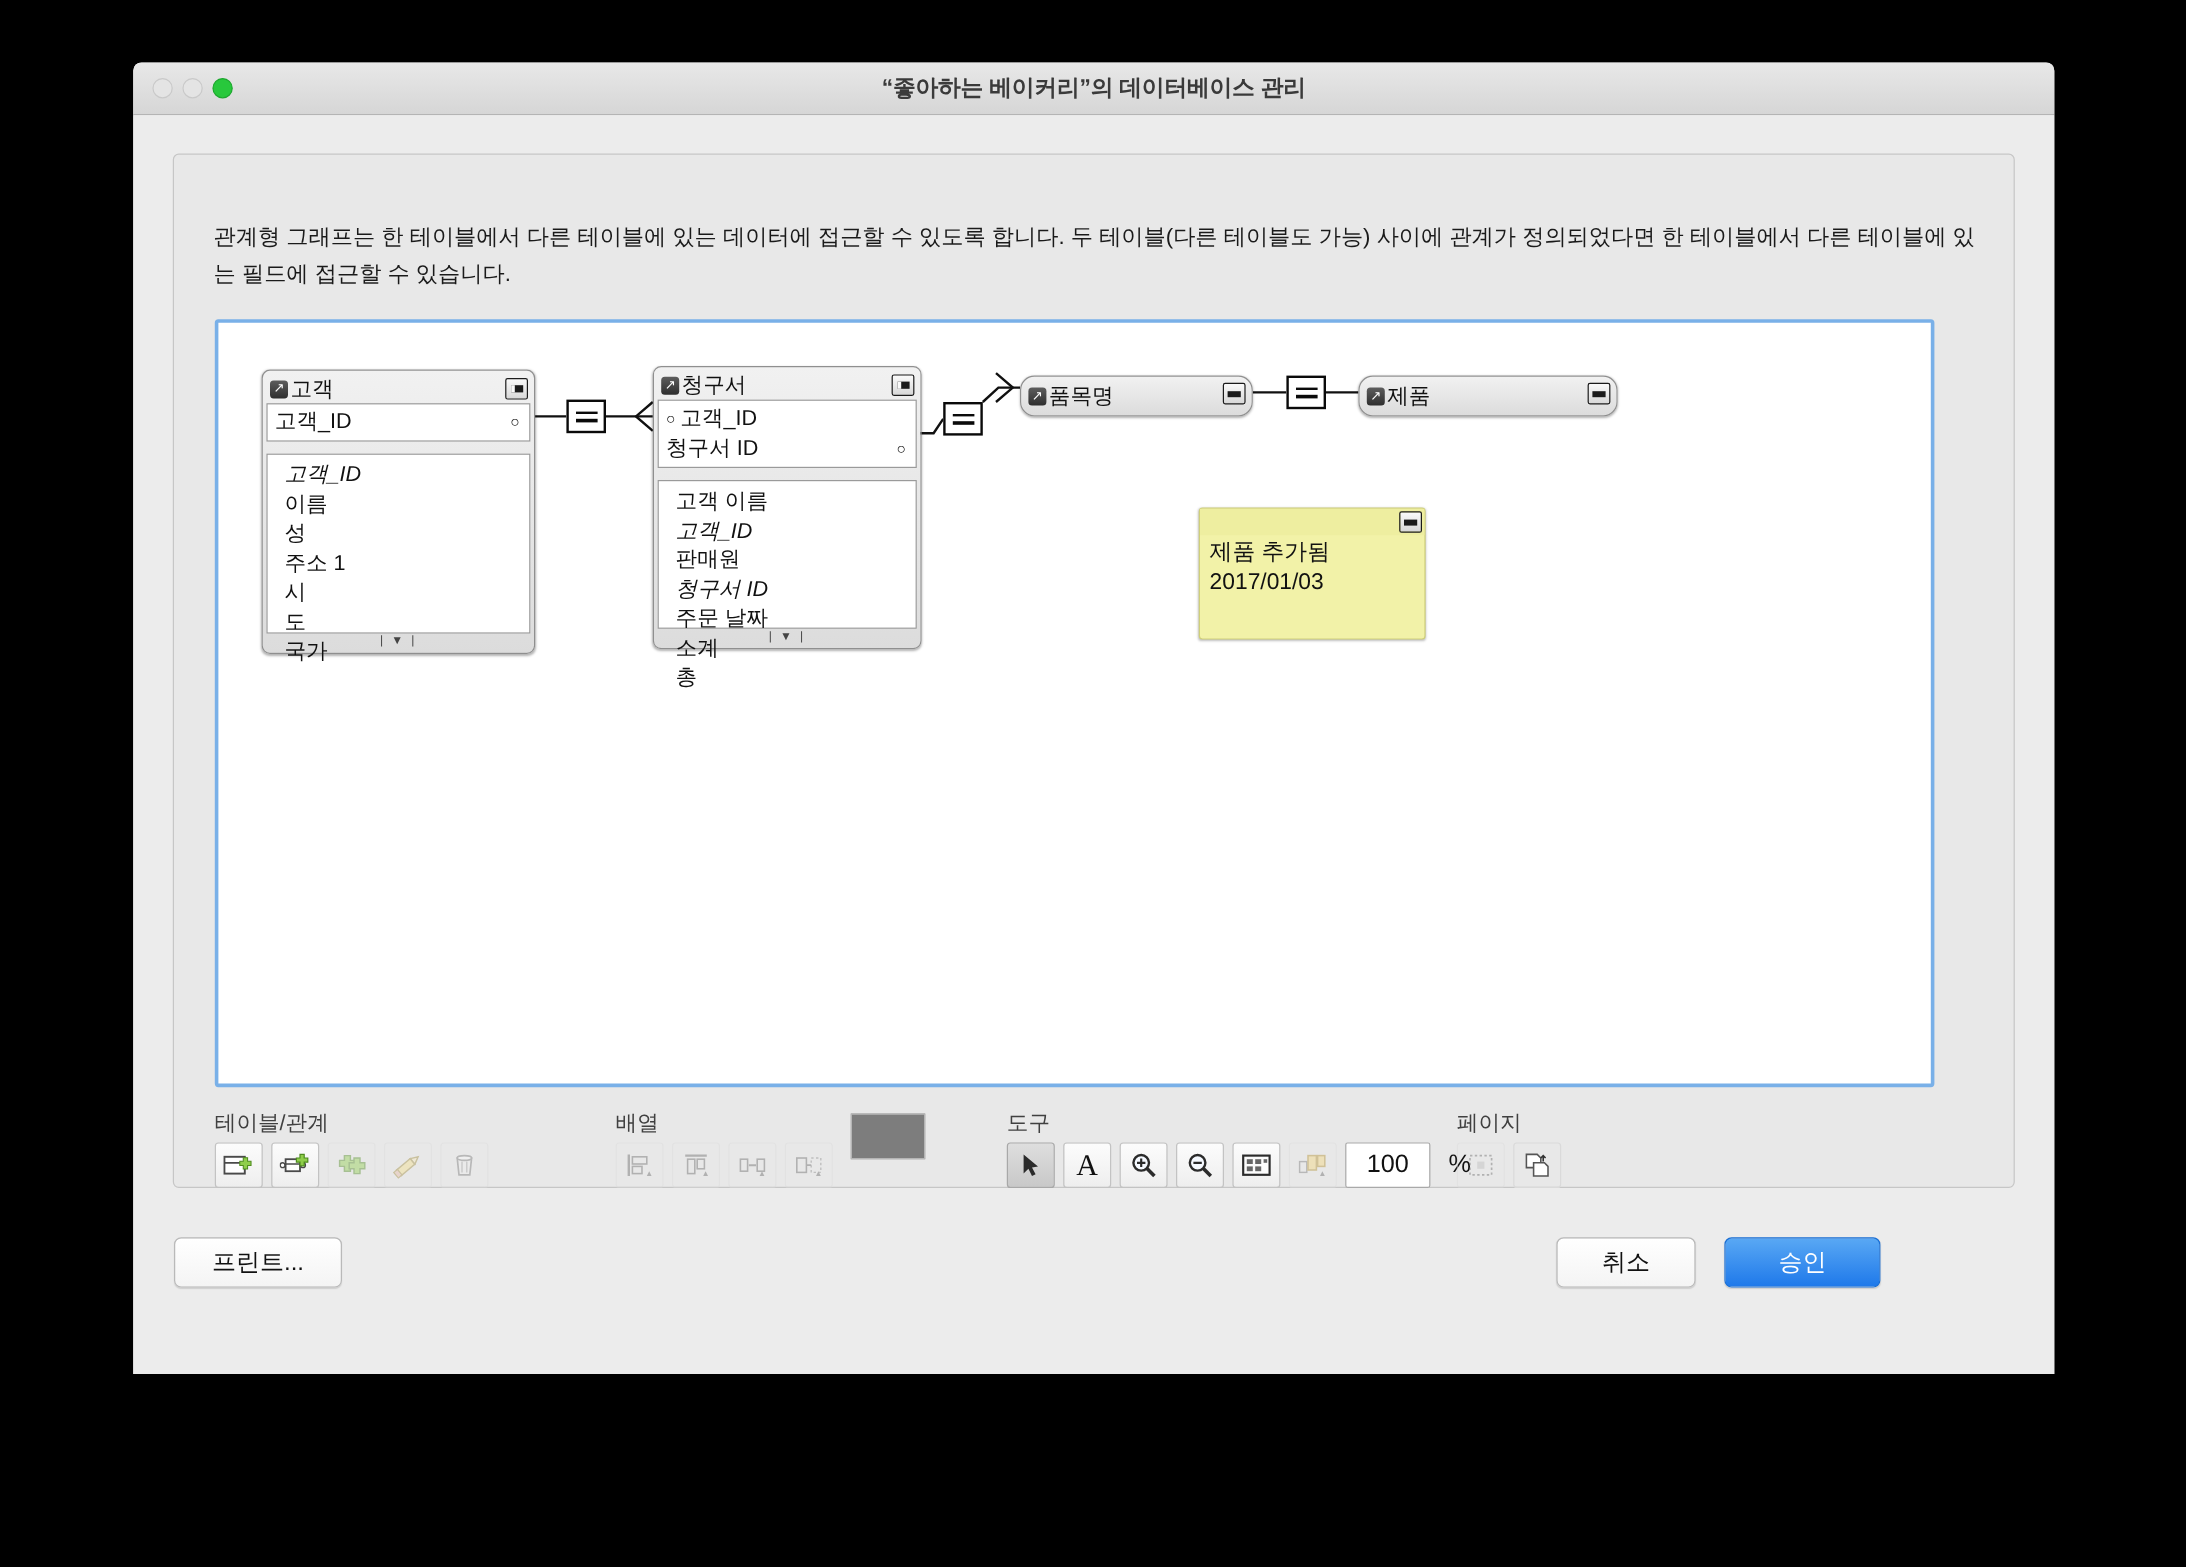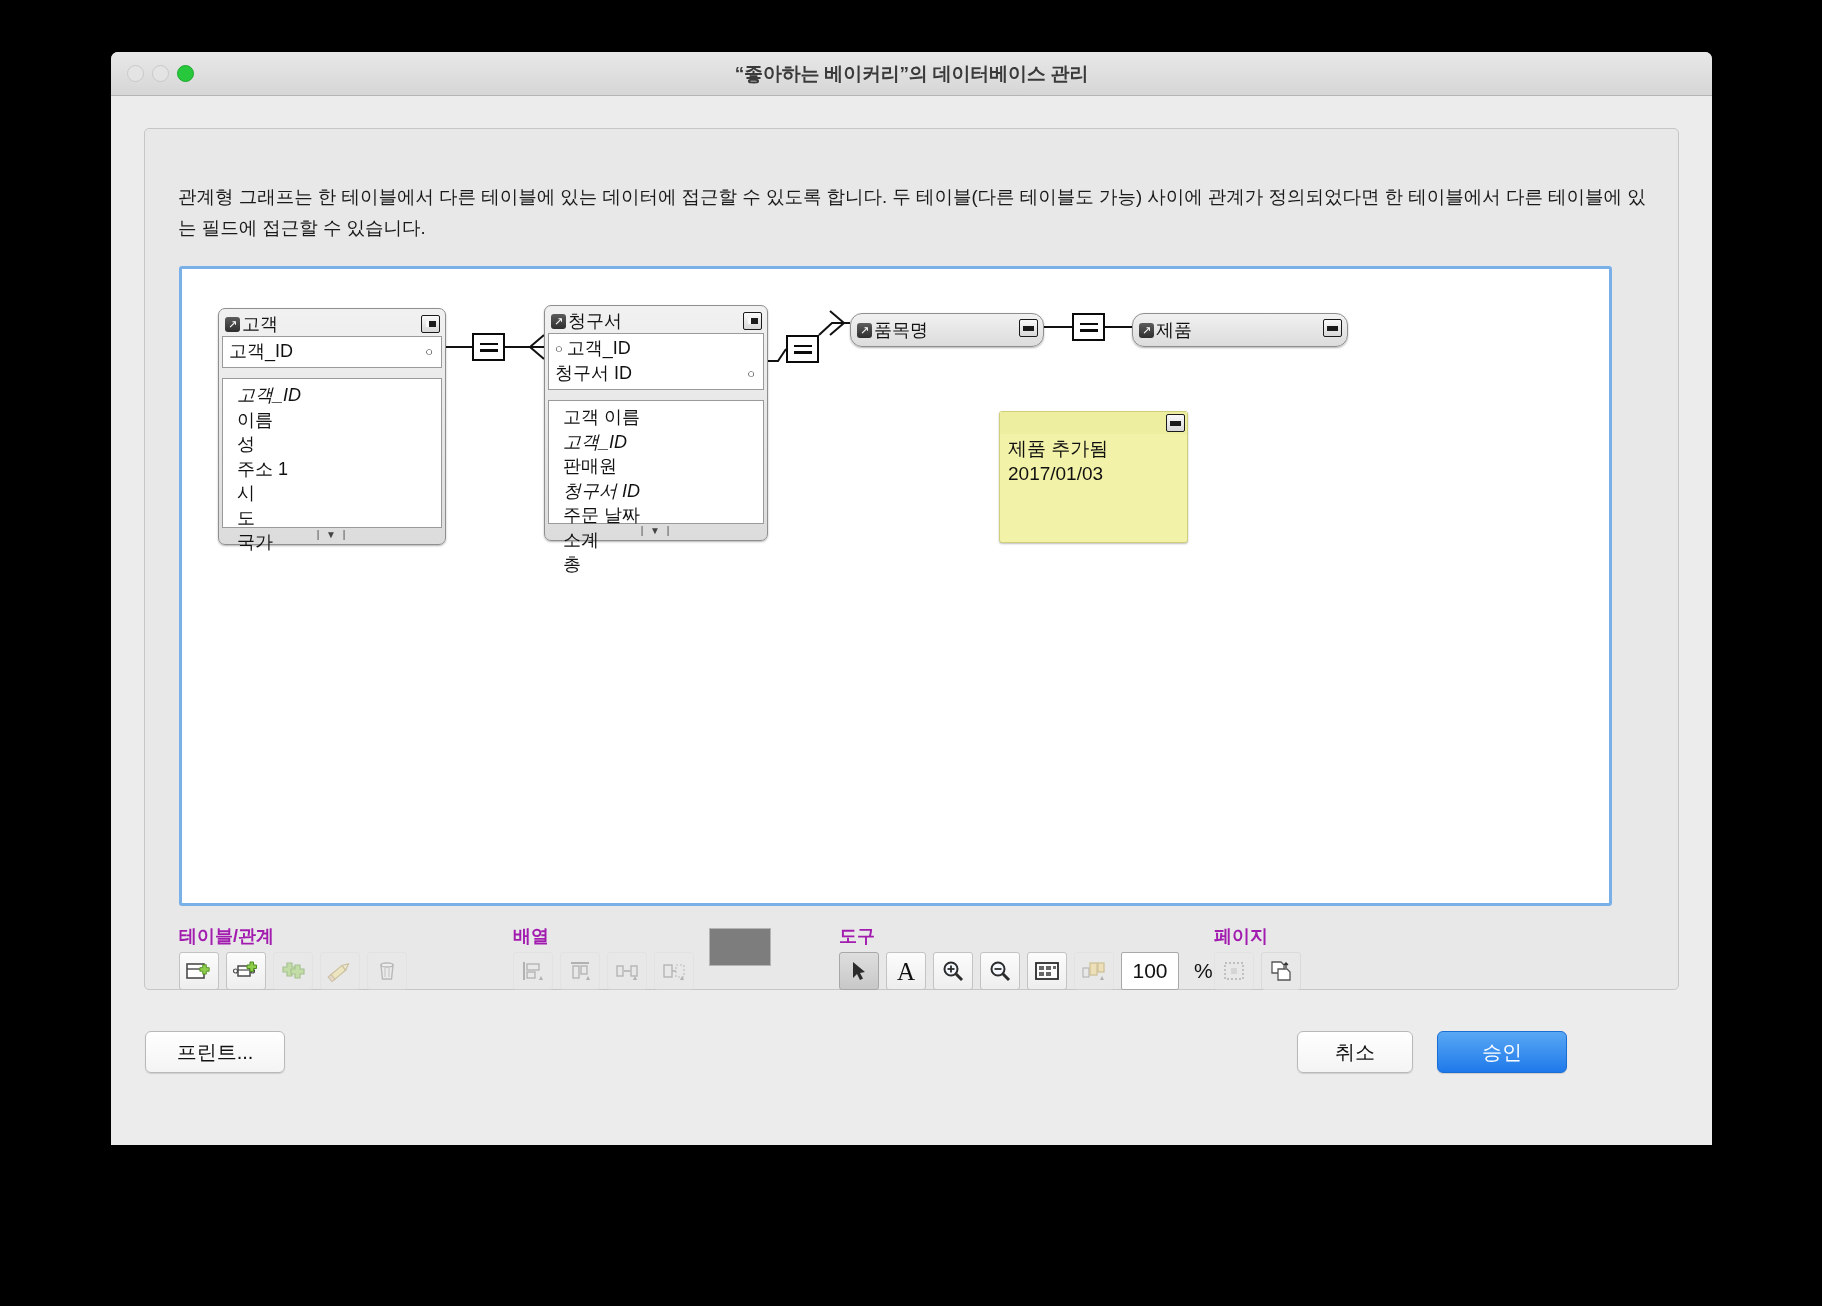--- a/index.html
+++ b/index.html
@@ -169,37 +169,37 @@
     width:33px; height:28px;
     background:#fff; border:2.5px solid #0a0a0a;
     display:flex; flex-direction:column; justify-content:center; align-items:center; gap:4px;
   }
   .relop span { display:block; width:18px; height:2.5px; background:#0a0a0a; }
   svg.conn { position:absolute; left:0; top:0; pointer-events:none; }
 
   
   .toolbar { position:absolute; left:34px; top:795px; width:1440px; height:70px; }
   .tgroup { position:absolute; }
-  .tlabel { font-size:18px; color:#a21caf; margin-bottom:4px;font-weight:bold; }
+  .tlabel { font-size:18px; color:#404040; margin-bottom:4px; }
   .tbtns { display:flex; gap:7px; }
   .tbtn {
     width:40px; height:38px;
     border:1px solid #c3c3c3; border-radius:3px;
     background:linear-gradient(to bottom,#fcfcfc,#eeeeee);
     display:flex; align-items:center; justify-content:center;
   }
   .tbtn.flat { border-color:#dadada; background:transparent; }
   .tbtn.sel  { background:linear-gradient(to bottom,#dedede,#c8c8c8); border-color:#a8a8a8; }
   .tbtn.dim  { opacity:0.42; }
   .swatch {
     width:62px; height:38px; background:#7d7d7d;
     border:1px solid #b5b5b5;
   }
   .zoominput {
-    width:58px; height:38px; background:#fff;
+    width:71px; height:38px; background:#fff;
     border:1px solid #a9a9a9; border-radius:2px;
     font-size:21px; text-align:center; line-height:36px; color:#111;
   }
   .pct { font-size:21px; color:#111; margin-left:8px; line-height:38px; }
 
   
   .footer { position:absolute; left:0; right:0; top:915px; height:100px; }
   .btn {
     height:42px; min-width:116px; padding:0 22px;
     border-radius:6px; font-size:20px;
@@ -339,21 +339,21 @@
         </div>
         <div class="relop" style="left:604px; top:66px;">
           <span></span>
             <span></span>
         </div>
         <div class="relop" style="left:890px; top:44px;">
           <span></span>
             <span></span>
         </div>
 
-        <div class="note" style="left:817px; top:142px; width:189px; height:132px;">
+        <div class="note" style="left:817px; top:154px; width:189px; height:110px;">
           <div class="note-head">
             <span class="minibtn plain" style="top:2px;">
                 <i></i>
               </span>
           </div>
           <div class="note-body">
             <div>제품 추가됨</div>
             <div>2017/01/03</div>
           </div>
         </div>

